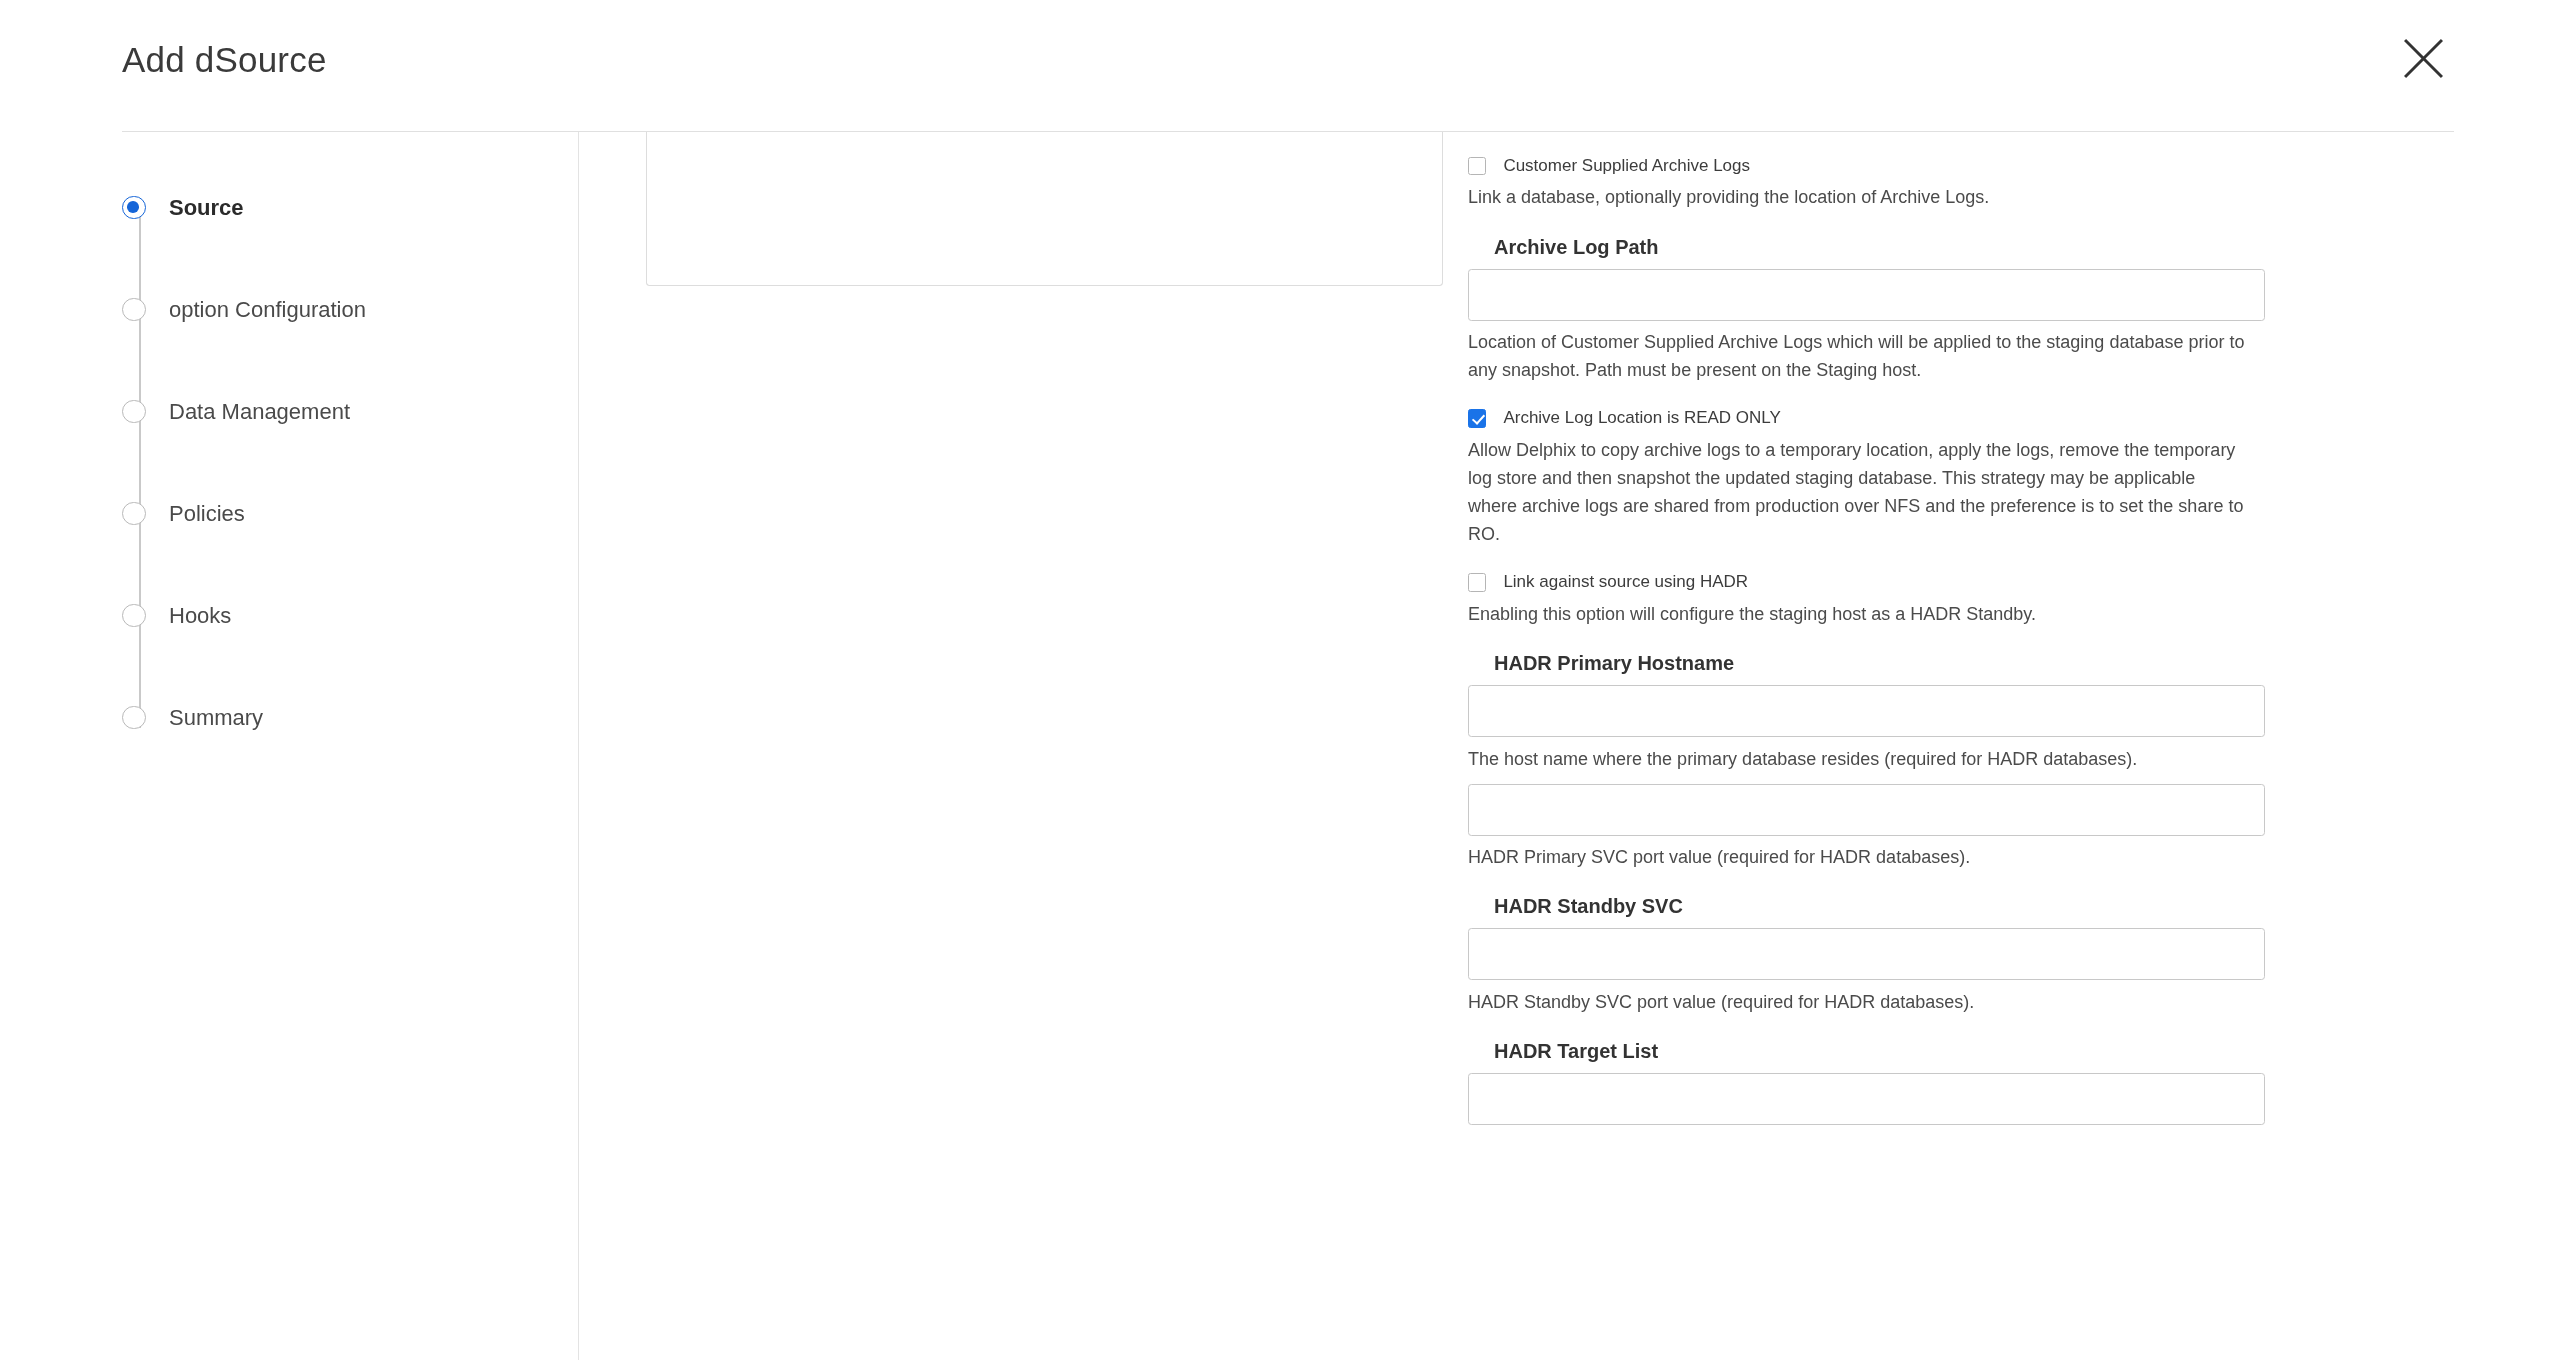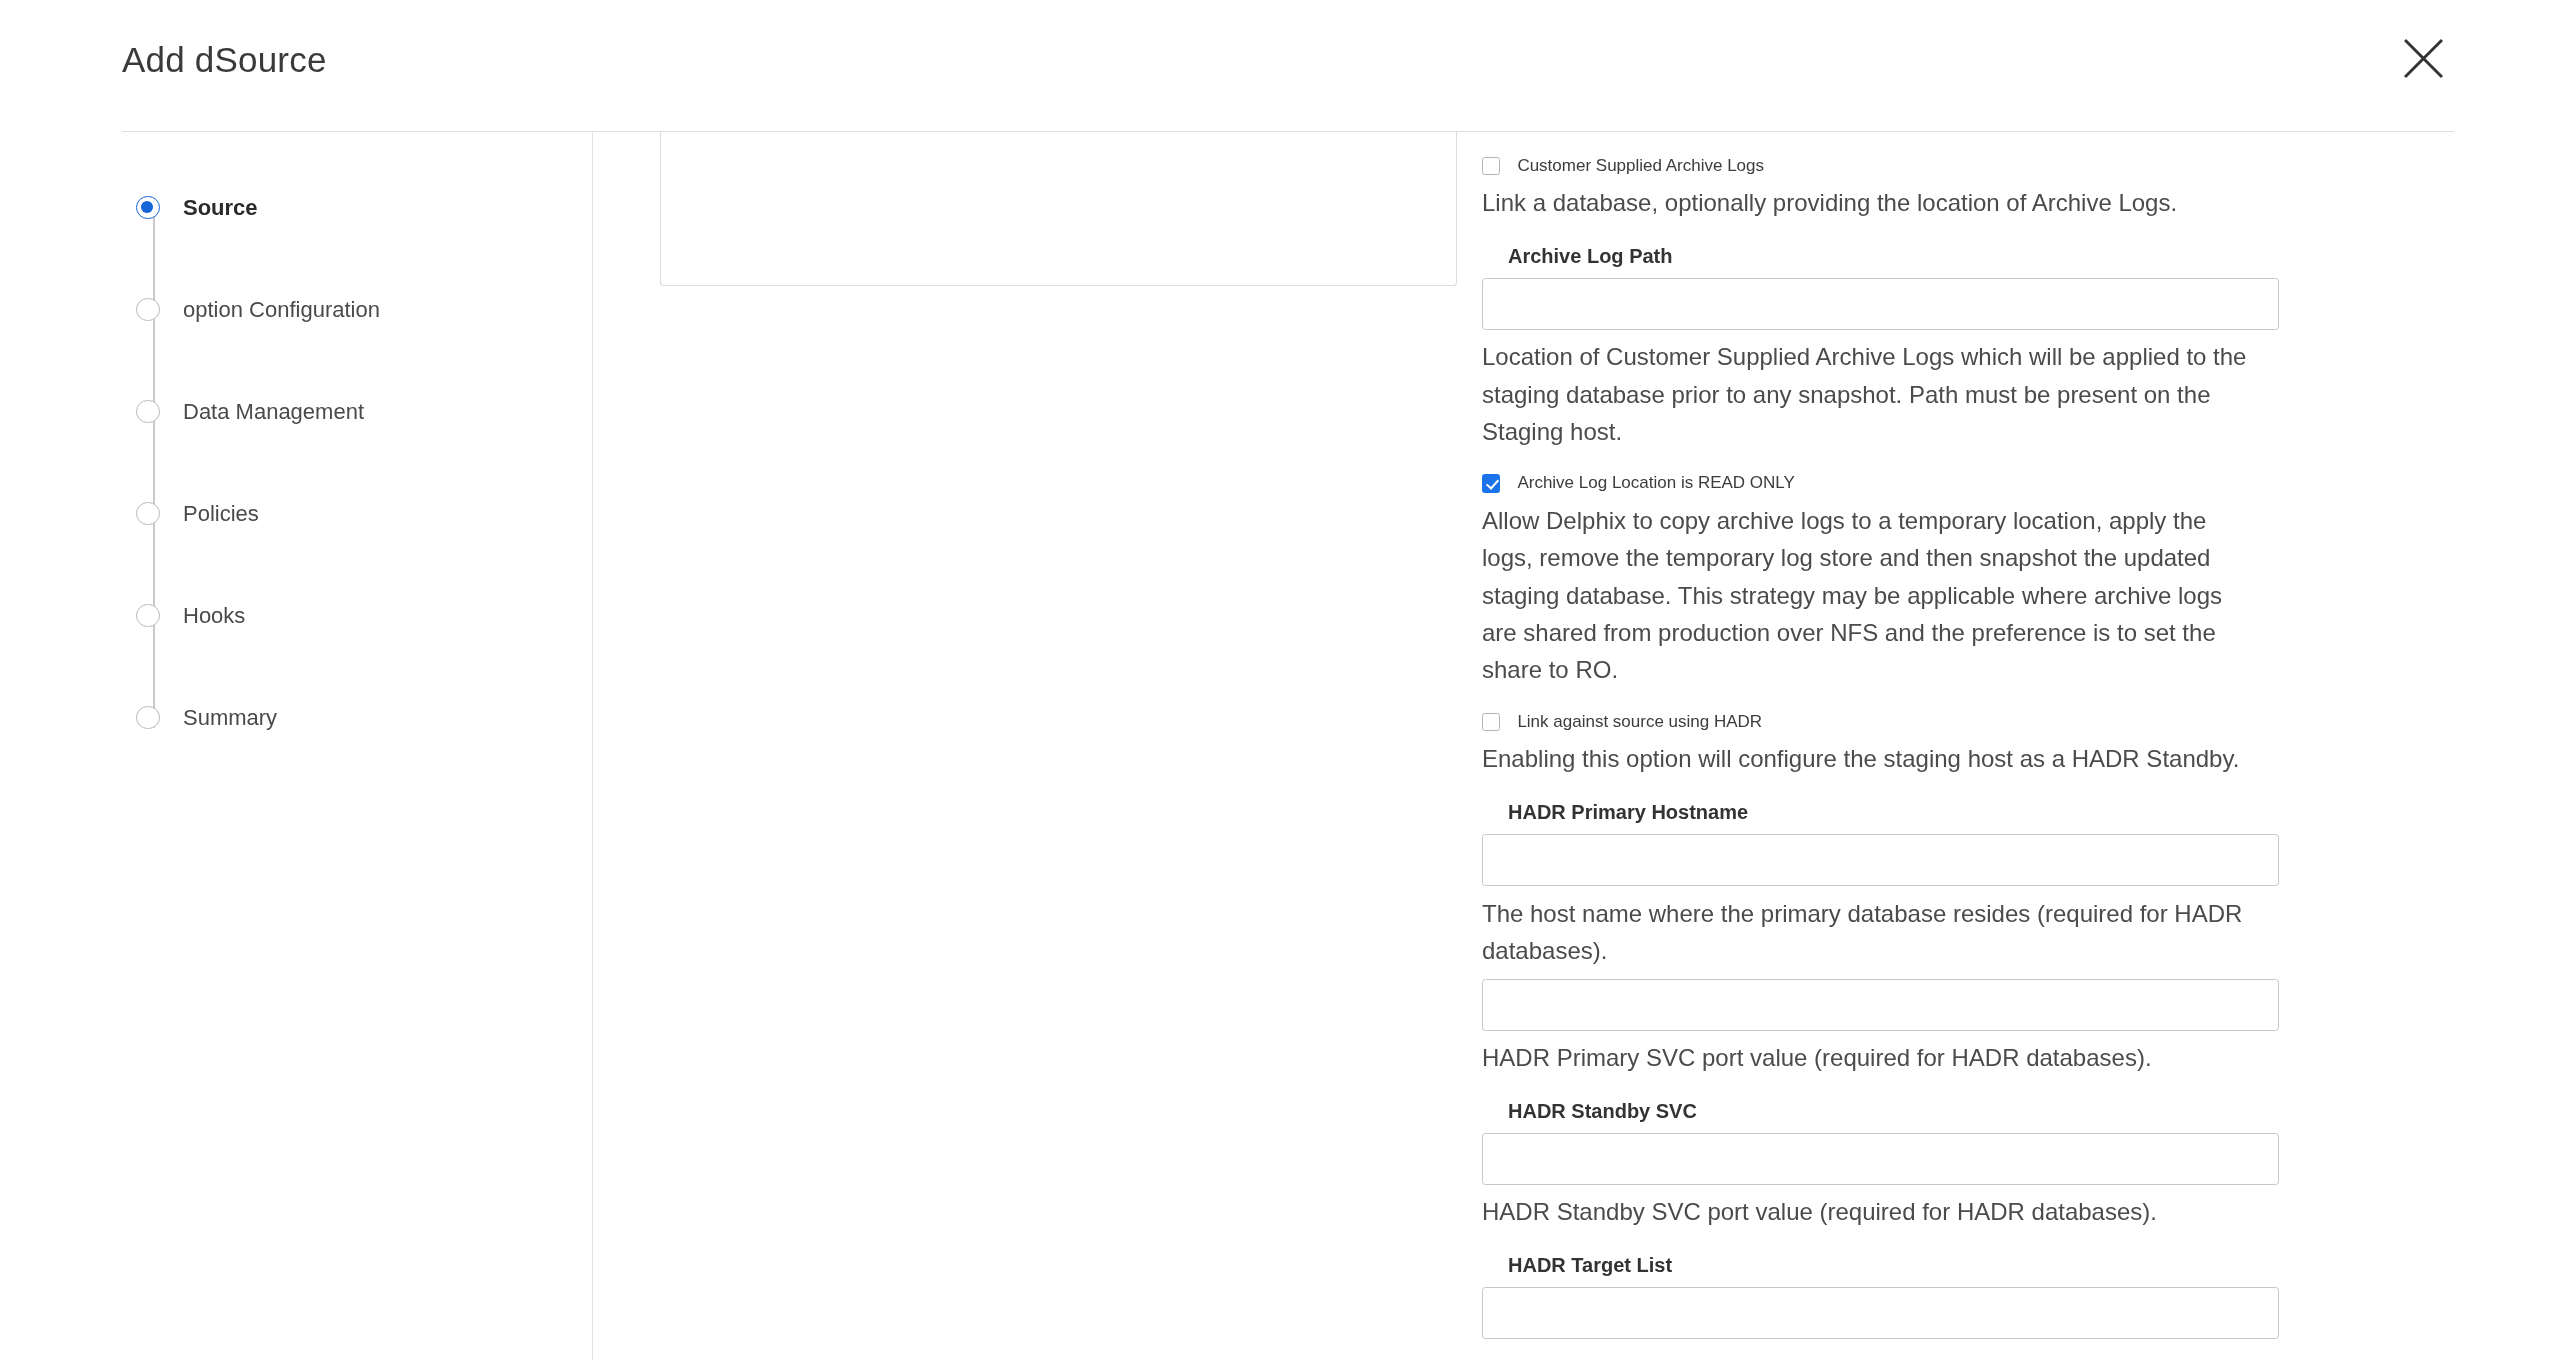--- a/index.html
+++ b/index.html
@@ -48,21 +48,20 @@
     position: relative;
     display: flex;
     height: 1228px;
   }
   .sidebar {
     position: relative;
     width: 579px;
     padding-top: 50px;
     border-right: 0.8px solid #e3e3e3;
     flex: 0 0 579px;
-    margin-left: 14px;
   }
   .steps {
     position: relative;
     margin-left: 122px;
   }
   .step-line {
     position: absolute;
     left: 17px;
     top: 34px;
     width: 1.7px;
@@ -162,21 +161,21 @@
     border-width: 0 2.1px 2.1px 0;
     transform: rotate(42deg);
   }
   .check-label {
     margin-left: 17px;
     font-size: 17px;
     color: #3c3c3c;
     line-height: 1.2;
   }
   .help {
-    font-size: 24px;
+    font-size: 18px;
     color: #4b4b4b;
     line-height: 1.55;
     margin-top: 8.4px;
     max-width: 780px;
   }
   .field-label {
     font-size: 20px;
     font-weight: bold;
     color: #333;
     margin-top: 23.5px;

